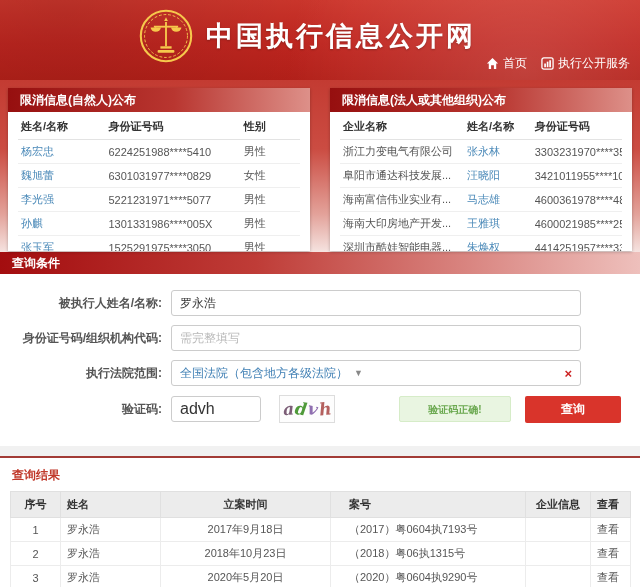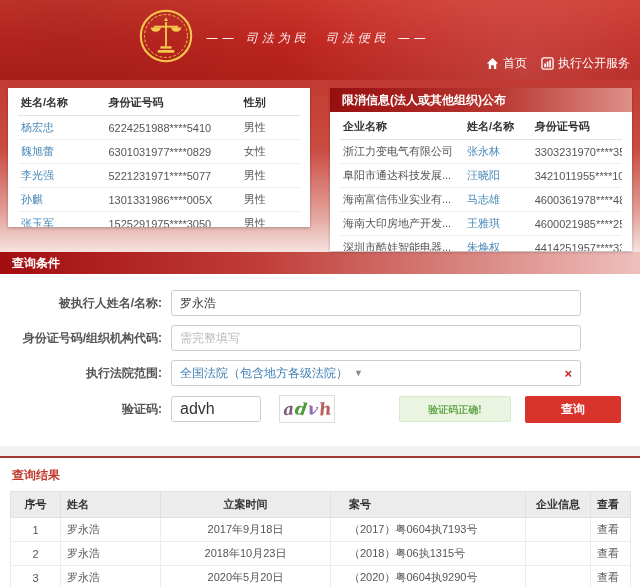--- a/index.html
+++ b/index.html
@@ -88,21 +88,21 @@
       <rect x="29" y="15" width="2" height="26" fill="#f6c84c"></rect>
       <rect x="17" y="19" width="26" height="2" fill="#f6c84c"></rect>
       <path d="M13.5 21 a5.5 4.5 0 0 0 11 0 z" fill="#f6c84c"></path>
       <path d="M35.5 21 a5.5 4.5 0 0 0 11 0 z" fill="#f6c84c"></path>
       <line x1="19" y1="20" x2="19" y2="24" stroke="#f6c84c" stroke-width="1"></line>
       <line x1="41" y1="20" x2="41" y2="24" stroke="#f6c84c" stroke-width="1"></line>
       <rect x="24" y="41" width="12" height="2.5" fill="#f6c84c"></rect>
       <rect x="21" y="45" width="18" height="3" rx="1" fill="#f6c84c"></rect>
     </svg>
     <div class="brand-text">
-      <div class="slogan">—— 司法为民　司法便民 ——</div>
+      <div class="site-title">中国执行信息公开网</div>
     </div>
   </div>
   <div class="top-nav">
     <div class="nav-item">
       <svg width="13" height="13" viewBox="0 0 14 14">
         <path d="M7 1 L13 7 H11 V13 H8.5 V9 H5.5 V13 H3 V7 H1 Z" fill="#fff"></path>
       </svg>
       <span>首页</span>
     </div>
     <div class="nav-item">
@@ -113,20 +113,21 @@
         <rect x="8.9" y="3.5" width="1.8" height="7.5" fill="#fff"></rect>
       </svg>
       <span>执行公开服务</span>
     </div>
   </div>
 </div>
 
 <div class="hero">
 
   <div class="panel left">
+    <div class="panel-head">限消信息(自然人)公布</div>
     <div class="panel-body">
       <table class="mini">
         <colgroup class="cols-nat">
             <col>
             <col>
             <col>
           </colgroup>
         <thead>
           <tr>
             <th>姓名/名称</th>

